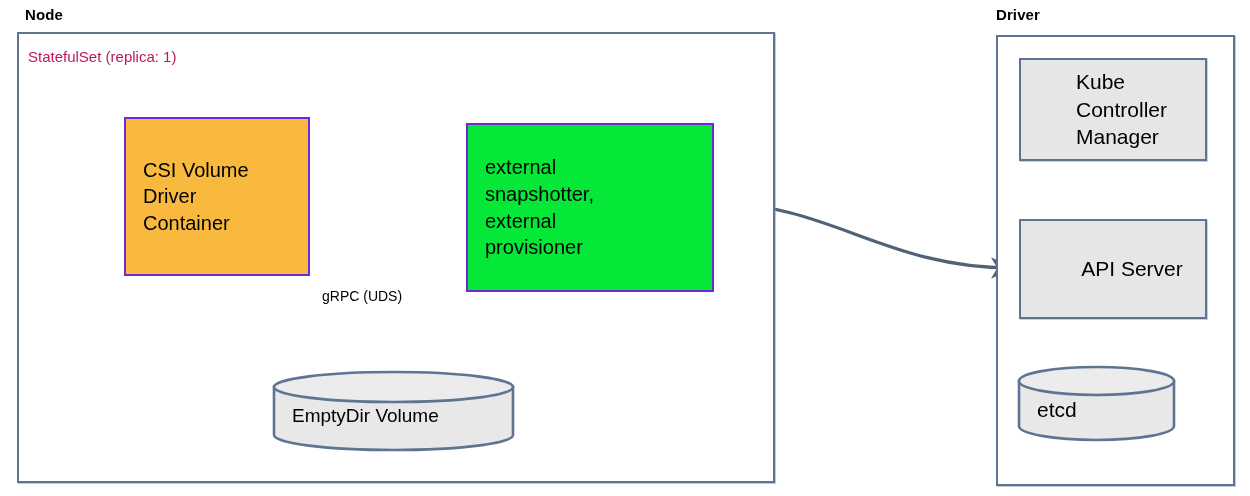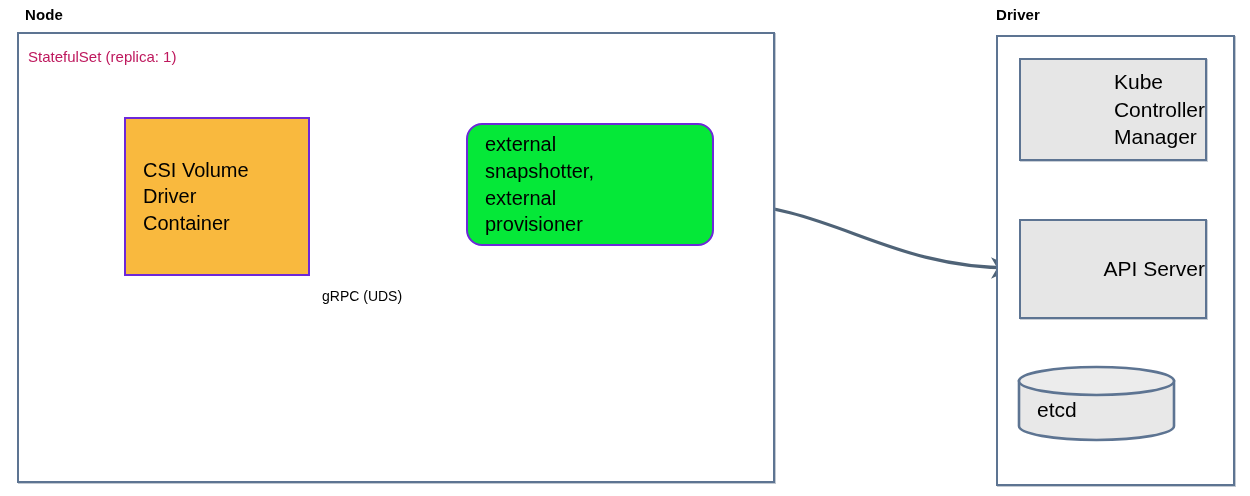--- a/index.html
+++ b/index.html
@@ -62,21 +62,21 @@
   .box-orange { background: #f9b93e; }
   .box-green  { background: #05e838; }
 
   
   .grey-box {
     box-sizing: border-box;
     border: 2px solid #5d7492;
     background: #e6e6e6;
     display: flex;
     align-items: center;
-    justify-content: flex-end;
+    justify-content: center;
     box-shadow: 1px 1px 0 rgba(120,135,155,0.40);
   }
   .grey-box .box-text {
     font-size: 21px;
     line-height: 1.33;
     color: #000000;
     padding-left: 17px;
     white-space: pre-line;
   }
 
@@ -139,29 +139,36 @@
   <div class="abs container-box" style="left:17px; top:32px; width:758px; height:451px;"></div>
 
   <div class="abs statefulset-title" style="left:28px; top:49px;">StatefulSet (replica: 1)</div>
 
   <div class="abs fill-box box-orange" style="left:124px; top:117px; width:186px; height:159px;">
     <div class="box-text">CSI Volume
 Driver
 Container</div>
   </div>
 
-  <div class="abs fill-box box-green" style="left:466px; top:123px; width:248px; height:123px;border-radius:16px;">
+  <div class="abs fill-box box-green" style="left:466px; top:123px; width:248px; height:169px;">
     <div class="box-text">external
 snapshotter,
 external
 provisioner</div>
   </div>
 
   <div class="abs edge-label" style="left:322px; top:288px;">gRPC (UDS)</div>
 
+  <div class="cyl-wrap" style="left:272px; top:370px;">
+    <svg width="243" height="82" viewBox="0 0 243 82" xmlns="http://www.w3.org/2000/svg">
+      <path d="M 2 17 L 2 65 A 119.5 15 0 0 0 241 65 L 241 17 Z" fill="#e8e8e8" stroke="#5d7492" stroke-width="2.6"></path>
+      <ellipse cx="121.5" cy="17" rx="119.5" ry="15" fill="#ececec" stroke="#5d7492" stroke-width="2.6"></ellipse>
+    </svg>
+    <div class="cyl-label" style="left:20px; top:35px;">EmptyDir Volume</div>
+  </div>
 
   <div class="abs group-label" style="left:996px; top:6px;">Driver</div>
 
   <div class="abs container-box" style="left:996px; top:35px; width:239px; height:451px;"></div>
 
   <div class="abs grey-box" style="left:1019px; top:58px; width:188px; height:103px;">
     <div class="box-text">Kube
 Controller
 Manager</div>
   </div>

